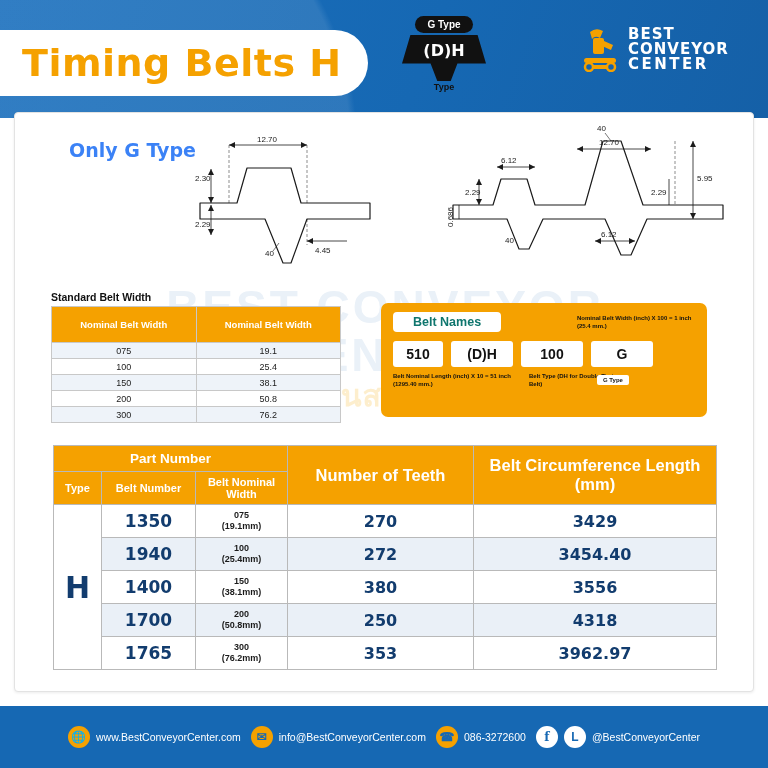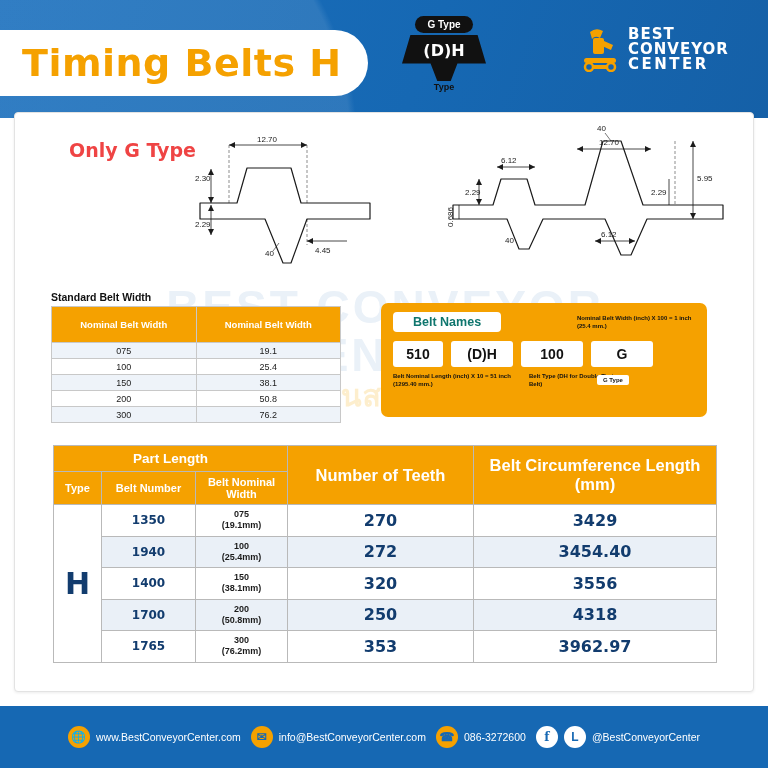--- a/index.html
+++ b/index.html
@@ -71,21 +71,21 @@
     overflow:hidden;
   }
   .watermark{
     position:absolute; left:60px; top:170px; width:620px; text-align:center;
     color:#eaf1f8; font-size:46px; font-weight:bold; letter-spacing:3px; z-index:0;
     pointer-events:none; line-height:1.05;
   }
   .watermark .wm2{ font-size:30px; color:#fdeecd; letter-spacing:1px; }
 
   .only-g{
-    position:absolute; left:54px; top:26px; font-size:19px; font-weight:bold; color:#ef4444;
+    position:absolute; left:54px; top:26px; font-size:19px; font-weight:bold; color:#3b82f6;
     font-family:"DejaVu Sans", sans-serif;
   }
 
   
   svg.draw { position:absolute; z-index:1; }
 
   
   .swt{
     position:absolute; left:36px; top:178px; width:290px; z-index:2;
   }
@@ -136,21 +136,21 @@
   }
   .mh-part{ font-size:13.5px; padding:5px 0; }
   .mh-sub{ font-size:11px; padding:4px 0; }
   .mh-big{ font-size:16.5px; padding:5px 4px; }
   .c-type{
     width:48px; text-align:center; vertical-align:middle;
     font-size:30px; font-weight:bold; color:#123c6e; background:#ffffff;
     font-family:"DejaVu Sans", sans-serif;
   }
   .c-num{
-    width:94px; text-align:center; font-size:12px; font-weight:bold; color:#123c6e;
+    width:94px; text-align:center; font-size:17px; font-weight:bold; color:#123c6e;
     padding:6px 0; font-family:"DejaVu Sans", sans-serif;
   }
   .c-wid{
     width:92px; text-align:center; font-size:9px; font-weight:bold; color:#1b1b1b;
     line-height:1.25; padding:4px 0;
   }
   .c-teeth{
     width:186px; text-align:center; font-size:16px; font-weight:bold; color:#123c6e;
     font-family:"DejaVu Sans", sans-serif;
   }
@@ -337,21 +337,21 @@
         <div class="nbox nb4">G</div>
       </div>
       <div class="note n-left">Belt Nominal Length (inch) X 10 = 51 inch (1295.40 mm.)</div>
       <div class="note n-mid">Belt Type (DH for Double Timing Belt)</div>
       <div class="g-mini">G Type</div>
     </div>
 
     <table class="main-table">
       <thead>
         <tr>
-          <th class="mh-orange mh-part" colspan="3">Part Length</th>
+          <th class="mh-orange mh-part" colspan="3">Part Number</th>
           <th class="mh-orange mh-big" rowspan="2">Number of Teeth</th>
           <th class="mh-orange mh-big" rowspan="2">Belt Circumference Length (mm)</th>
         </tr>
         <tr>
           <th class="mh-orange mh-sub">Type</th>
           <th class="mh-orange mh-sub">Belt Number</th>
           <th class="mh-orange mh-sub">Belt Nominal Width</th>
         </tr>
       </thead>
       <tbody>
@@ -373,21 +373,21 @@
           </td>
           <td class="c-teeth">272</td>
           <td class="c-len">3454.40</td>
         </tr>
         <tr class="row-white">
           <td class="c-num">1400</td>
           <td class="c-wid">
             <span>150</span><br>
             <span>(38.1mm)</span>
           </td>
-          <td class="c-teeth">320</td>
+          <td class="c-teeth">380</td>
           <td class="c-len">3556</td>
         </tr>
         <tr class="row-alt">
           <td class="c-num">1700</td>
           <td class="c-wid">
             <span>200</span><br>
             <span>(50.8mm)</span>
           </td>
           <td class="c-teeth">250</td>
           <td class="c-len">4318</td>

